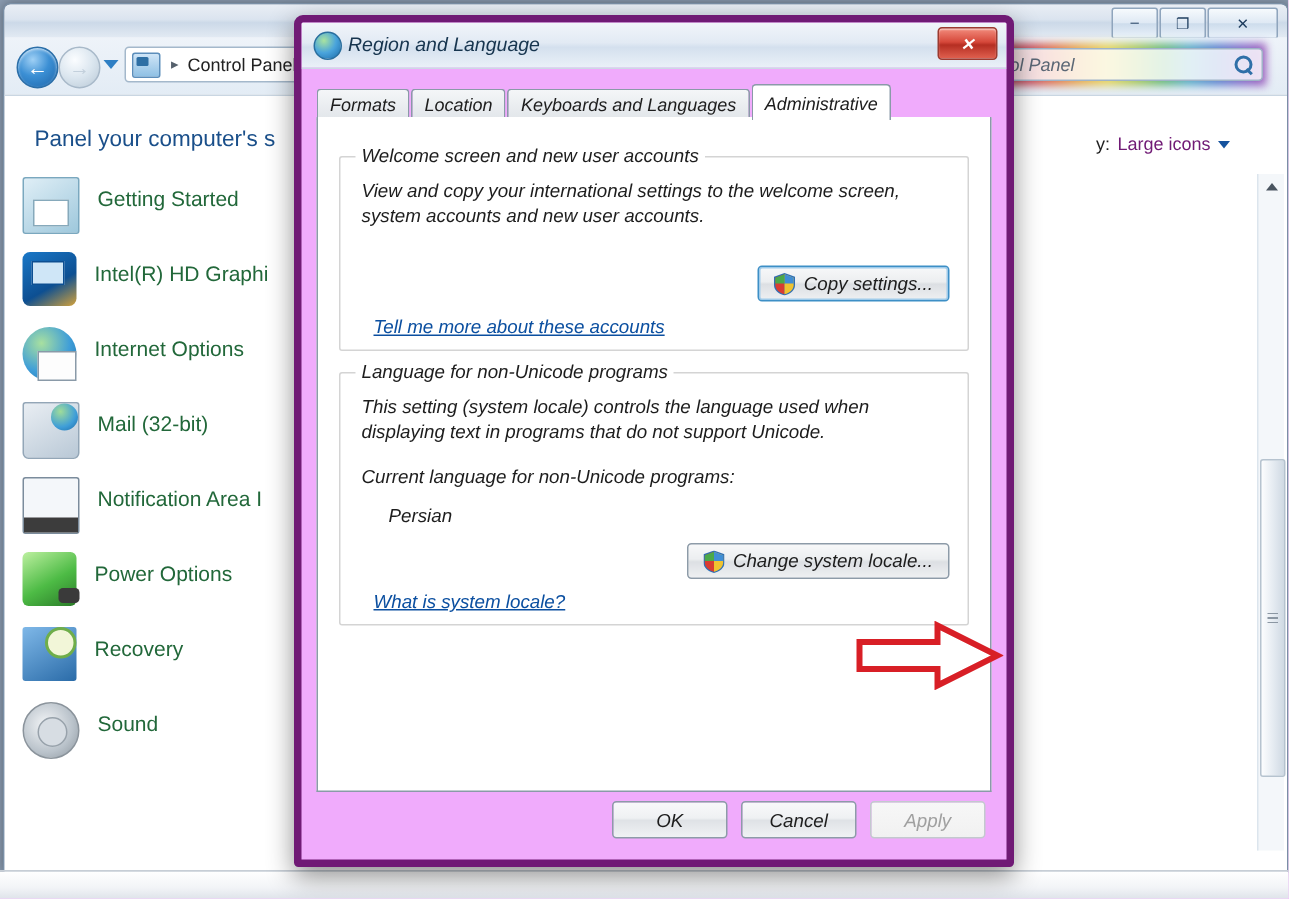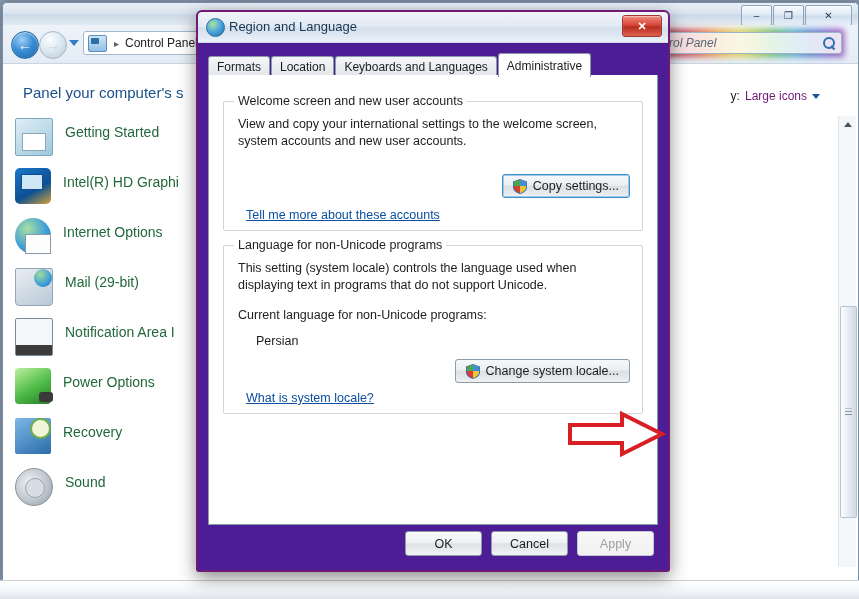--- a/index.html
+++ b/index.html
@@ -425,25 +425,26 @@
     background: repeating-linear-gradient(to bottom, #8b97a3 0, #8b97a3 1px, transparent 1px, transparent 3px);
   }
 
   
   .dialog {
     position: absolute;
     left: 196px;
     top: 10px;
     width: 470px;
     height: 558px;
-    background: #4c1d95;
-    border: 2px solid #701a75;
+    background: #f0abfc;
+    border: 5px solid #701a75;
     border-radius: 6px 6px 3px 3px;
     box-shadow: 0 6px 18px rgba(0,0,0,0.45);
     overflow: hidden;
+    font-style: italic;
   }
   .dlg-titlebar {
     position: absolute;
     left: 0; top: 0;
     width: 100%;
     height: 30px;
     background: linear-gradient(to bottom, #f1f5fa 0%, #e2eaf4 45%, #d4e0ee 55%, #eaf1f8 100%);
     border-bottom: 1px solid #cdd9e5;
   }
   .dlg-icon {
@@ -717,21 +718,21 @@
           <div class="cp-item">
             <span class="cp-icon ic-intel"></span>
             <span class="cp-item-label">Intel(R) HD Graphi</span>
           </div>
           <div class="cp-item">
             <span class="cp-icon ic-internet"></span>
             <span class="cp-item-label">Internet Options</span>
           </div>
           <div class="cp-item">
             <span class="cp-icon ic-mail"></span>
-            <span class="cp-item-label">Mail (29-bit)</span>
+            <span class="cp-item-label">Mail (32-bit)</span>
           </div>
           <div class="cp-item">
             <span class="cp-icon ic-notification"></span>
             <span class="cp-item-label">Notification Area I</span>
           </div>
           <div class="cp-item">
             <span class="cp-icon ic-power"></span>
             <span class="cp-item-label">Power Options</span>
           </div>
           <div class="cp-item">

